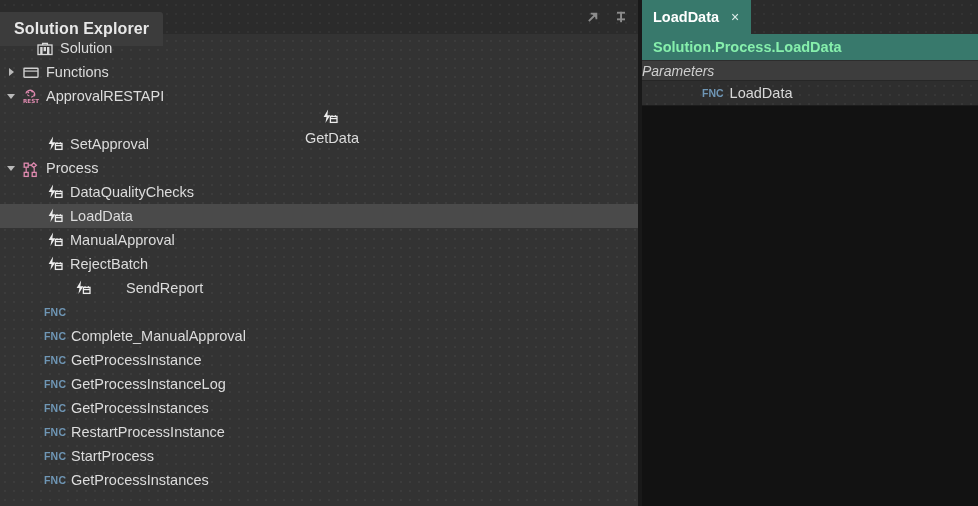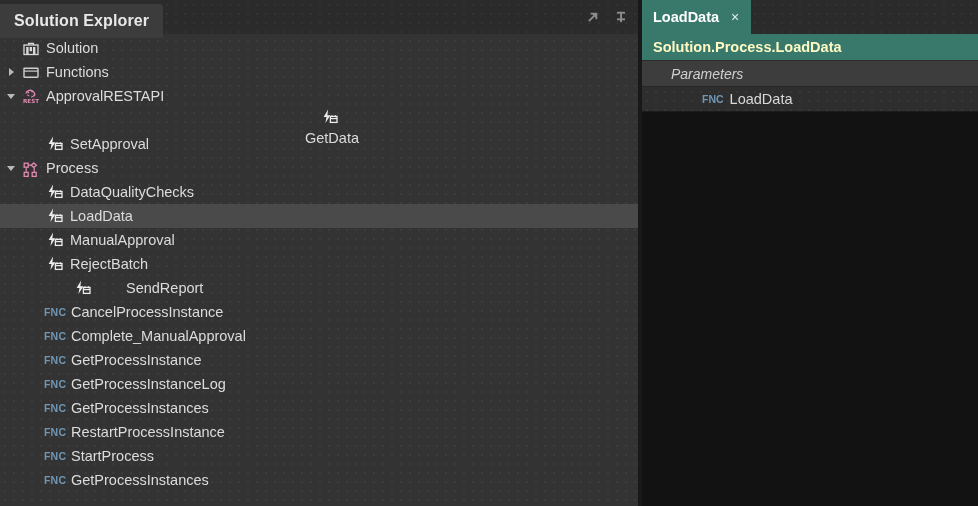--- a/index.html
+++ b/index.html
@@ -41,21 +41,21 @@
     height: 34px;
     background: #2b2b2b;
     background-image:
       radial-gradient(circle at 1px 1px, rgba(255,255,255,0.04) 1px, transparent 0);
     background-size: 9px 9px;
     background-position: 4px 4px;
   }
   .panel-tab {
     position: absolute;
     left: 0;
-    top: 4px;
+    top: 12px;
     height: 34px;
     padding: 0 14px 0 14px;
     display: flex;
     align-items: center;
     background: #3c3c3c;
     border-top-right-radius: 3px;
     box-sizing: border-box;
   }
   .panel-tab-label {
     color: #e8e8e8;
@@ -195,30 +195,29 @@
   }
   .doc-header {
     height: 26px;
     background: #38796c;
     display: flex;
     align-items: center;
     padding-left: 11px;
     box-sizing: border-box;
   }
   .doc-header-text {
-    color: #fef9c3;
+    color: #86efac;
     font-size: 14.5px;
     font-weight: bold;
   }
   .section-row {
-    height: 26px;
+    height: 20px;
     background: #3d3d3d;
     display: flex;
     align-items: center;
-    padding-left: 29px;
     box-sizing: border-box;
     border-top: 1px solid #2d2d2d;
   }
   .section-row-text {
     color: #cfcfcf;
     font-size: 14px;
     font-style: italic;
   }
   .param-row {
     height: 26px;
@@ -272,21 +271,21 @@
           <svg width="14" height="14" viewBox="0 0 14 14">
             <rect x="3" y="1.8" width="8" height="1.9" fill="#8c8c8c"></rect>
             <rect x="6.1" y="1.8" width="1.9" height="10.4" fill="#8c8c8c"></rect>
             <rect x="3" y="8.4" width="8" height="1.9" fill="#8c8c8c"></rect>
           </svg>
         </div>
       </div>
     </div>
 
     <div class="tree">
-        <div class="tree-row" style="padding-left: 2px;">
+        <div class="tree-row" style="padding-left: 16px;">
           <span class="twisty"></span>
           <span class="node-icon">
             <svg width="18" height="18" viewBox="0 0 18 18">
               <rect x="2" y="6" width="14" height="9.5" fill="none" stroke="#d9d9d9" stroke-width="1.3"></rect>
               <path d="M6.6 6 V4.3 H11.4 V6" fill="none" stroke="#d9d9d9" stroke-width="1.3"></path>
               <rect x="4.2" y="8" width="2.4" height="7.5" fill="#d9d9d9"></rect>
               <rect x="7.6" y="8" width="2.4" height="4.2" fill="#d9d9d9"></rect>
               <rect x="11" y="8" width="2.4" height="7.5" fill="#d9d9d9"></rect>
             </svg>
           </span>
@@ -422,21 +421,20 @@
               <line x1="9.4" y1="10.6" x2="16" y2="10.6" stroke="#ececec" stroke-width="1.2"></line>
               <line x1="11.0" y1="7.3" x2="11.0" y2="9.2" stroke="#ececec" stroke-width="1.2"></line>
               <line x1="14.4" y1="7.3" x2="14.4" y2="9.2" stroke="#ececec" stroke-width="1.2"></line>
             </svg>
           </span>
           <span class="node-label">SendReport</span>
         </div>
         <div class="tree-row" style="padding-left: 26px;">
           <span class="twisty"></span>
           <span class="fnc-tag">FNC</span>
-          <span class="node-label">CancelProcessInstance</span>
         </div>
         <div class="tree-row" style="padding-left: 26px;">
           <span class="twisty"></span>
           <span class="fnc-tag">FNC</span>
           <span class="node-label">Complete_ManualApproval</span>
         </div>
         <div class="tree-row" style="padding-left: 26px;">
           <span class="twisty"></span>
           <span class="fnc-tag">FNC</span>
           <span class="node-label">GetProcessInstance</span>

